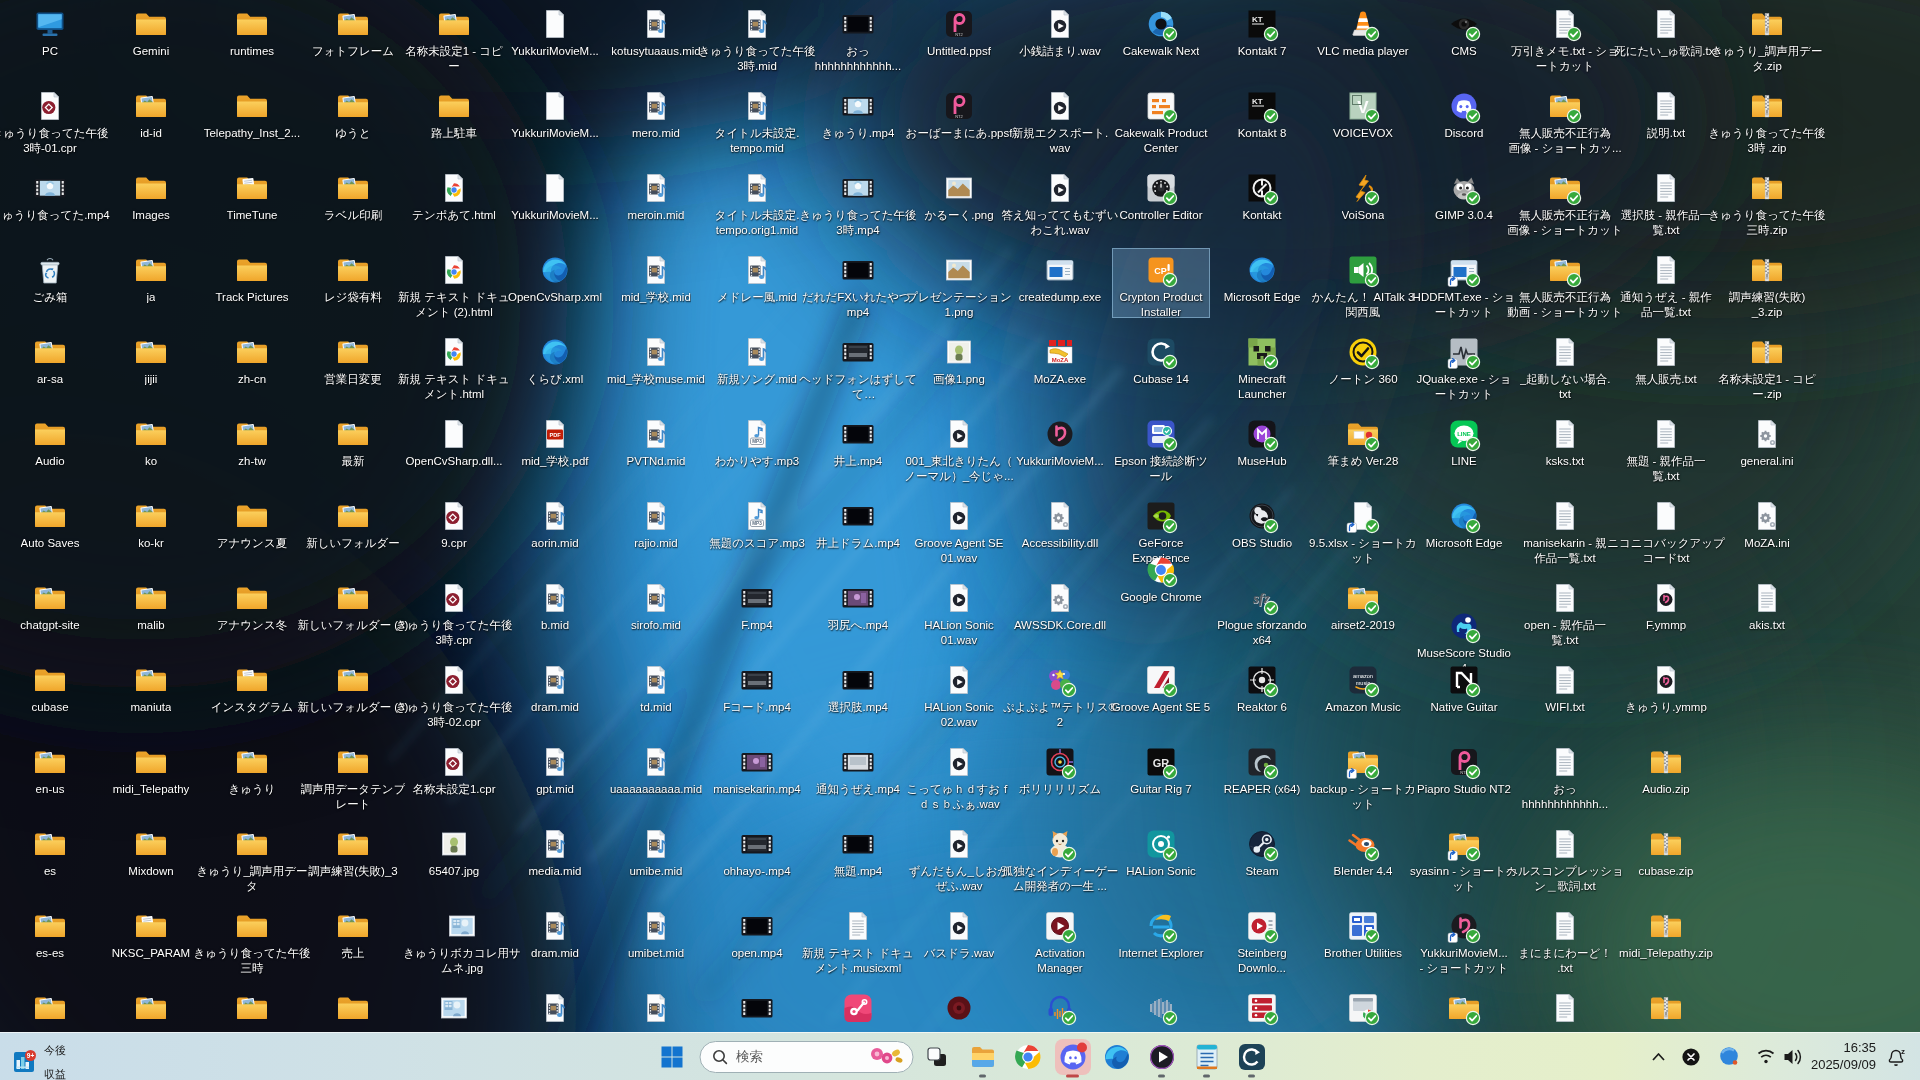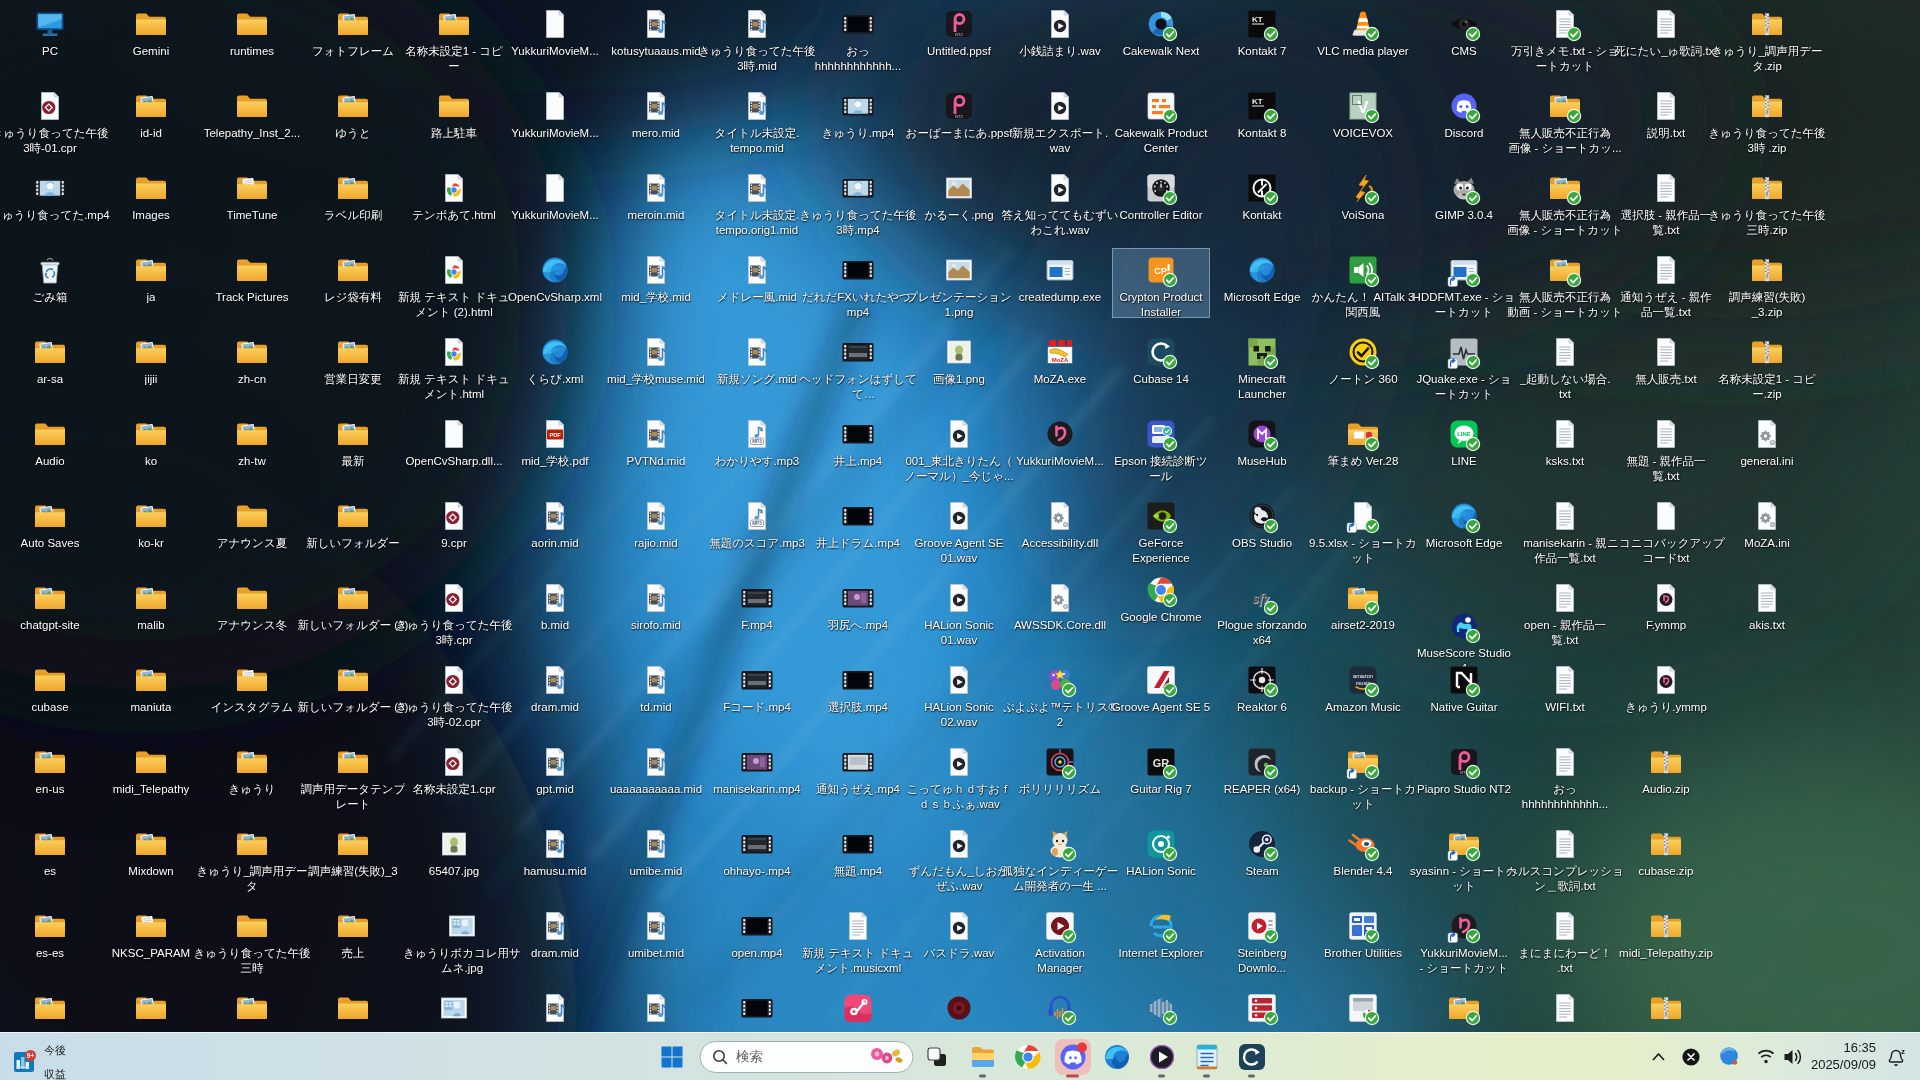--- a/index.html
+++ b/index.html
@@ -1527,21 +1527,21 @@
       <use href="#wav"></use>
     </svg>
     <div class="t">HALion Sonic<br>01.wav</div>
   </div>
 <div class="c" style="left:999px;top:580px">
     <svg class="i" viewBox="0 0 36 36">
       <use href="#gg"></use>
     </svg>
     <div class="t">AWSSDK.Core.dll</div>
   </div>
-<div class="c" style="left:1100px;top:572px">
+<div class="c" style="left:1100px;top:552px">
     <svg class="i" viewBox="0 0 36 36">
       <use href="#chrome"></use>
       <use href="#chk"></use>
     </svg>
     <div class="t">Google Chrome</div>
   </div>
 <div class="c" style="left:1201px;top:580px">
     <svg class="i" viewBox="0 0 36 36">
       <use href="#sfz"></use>
       <use href="#chk"></use>
@@ -1822,21 +1822,21 @@
 <div class="c" style="left:393px;top:826px">
     <svg class="i" viewBox="0 0 36 36">
       <use href="#imgw"></use>
     </svg>
     <div class="t">65407.jpg</div>
   </div>
 <div class="c" style="left:494px;top:826px">
     <svg class="i" viewBox="0 0 36 36">
       <use href="#mid"></use>
     </svg>
-    <div class="t">hamusu.mid</div>
+    <div class="t">media.mid</div>
   </div>
 <div class="c" style="left:595px;top:826px">
     <svg class="i" viewBox="0 0 36 36">
       <use href="#mid"></use>
     </svg>
     <div class="t">umibe.mid</div>
   </div>
 <div class="c" style="left:696px;top:826px">
     <svg class="i" viewBox="0 0 36 36">
       <use href="#fmg"></use>

